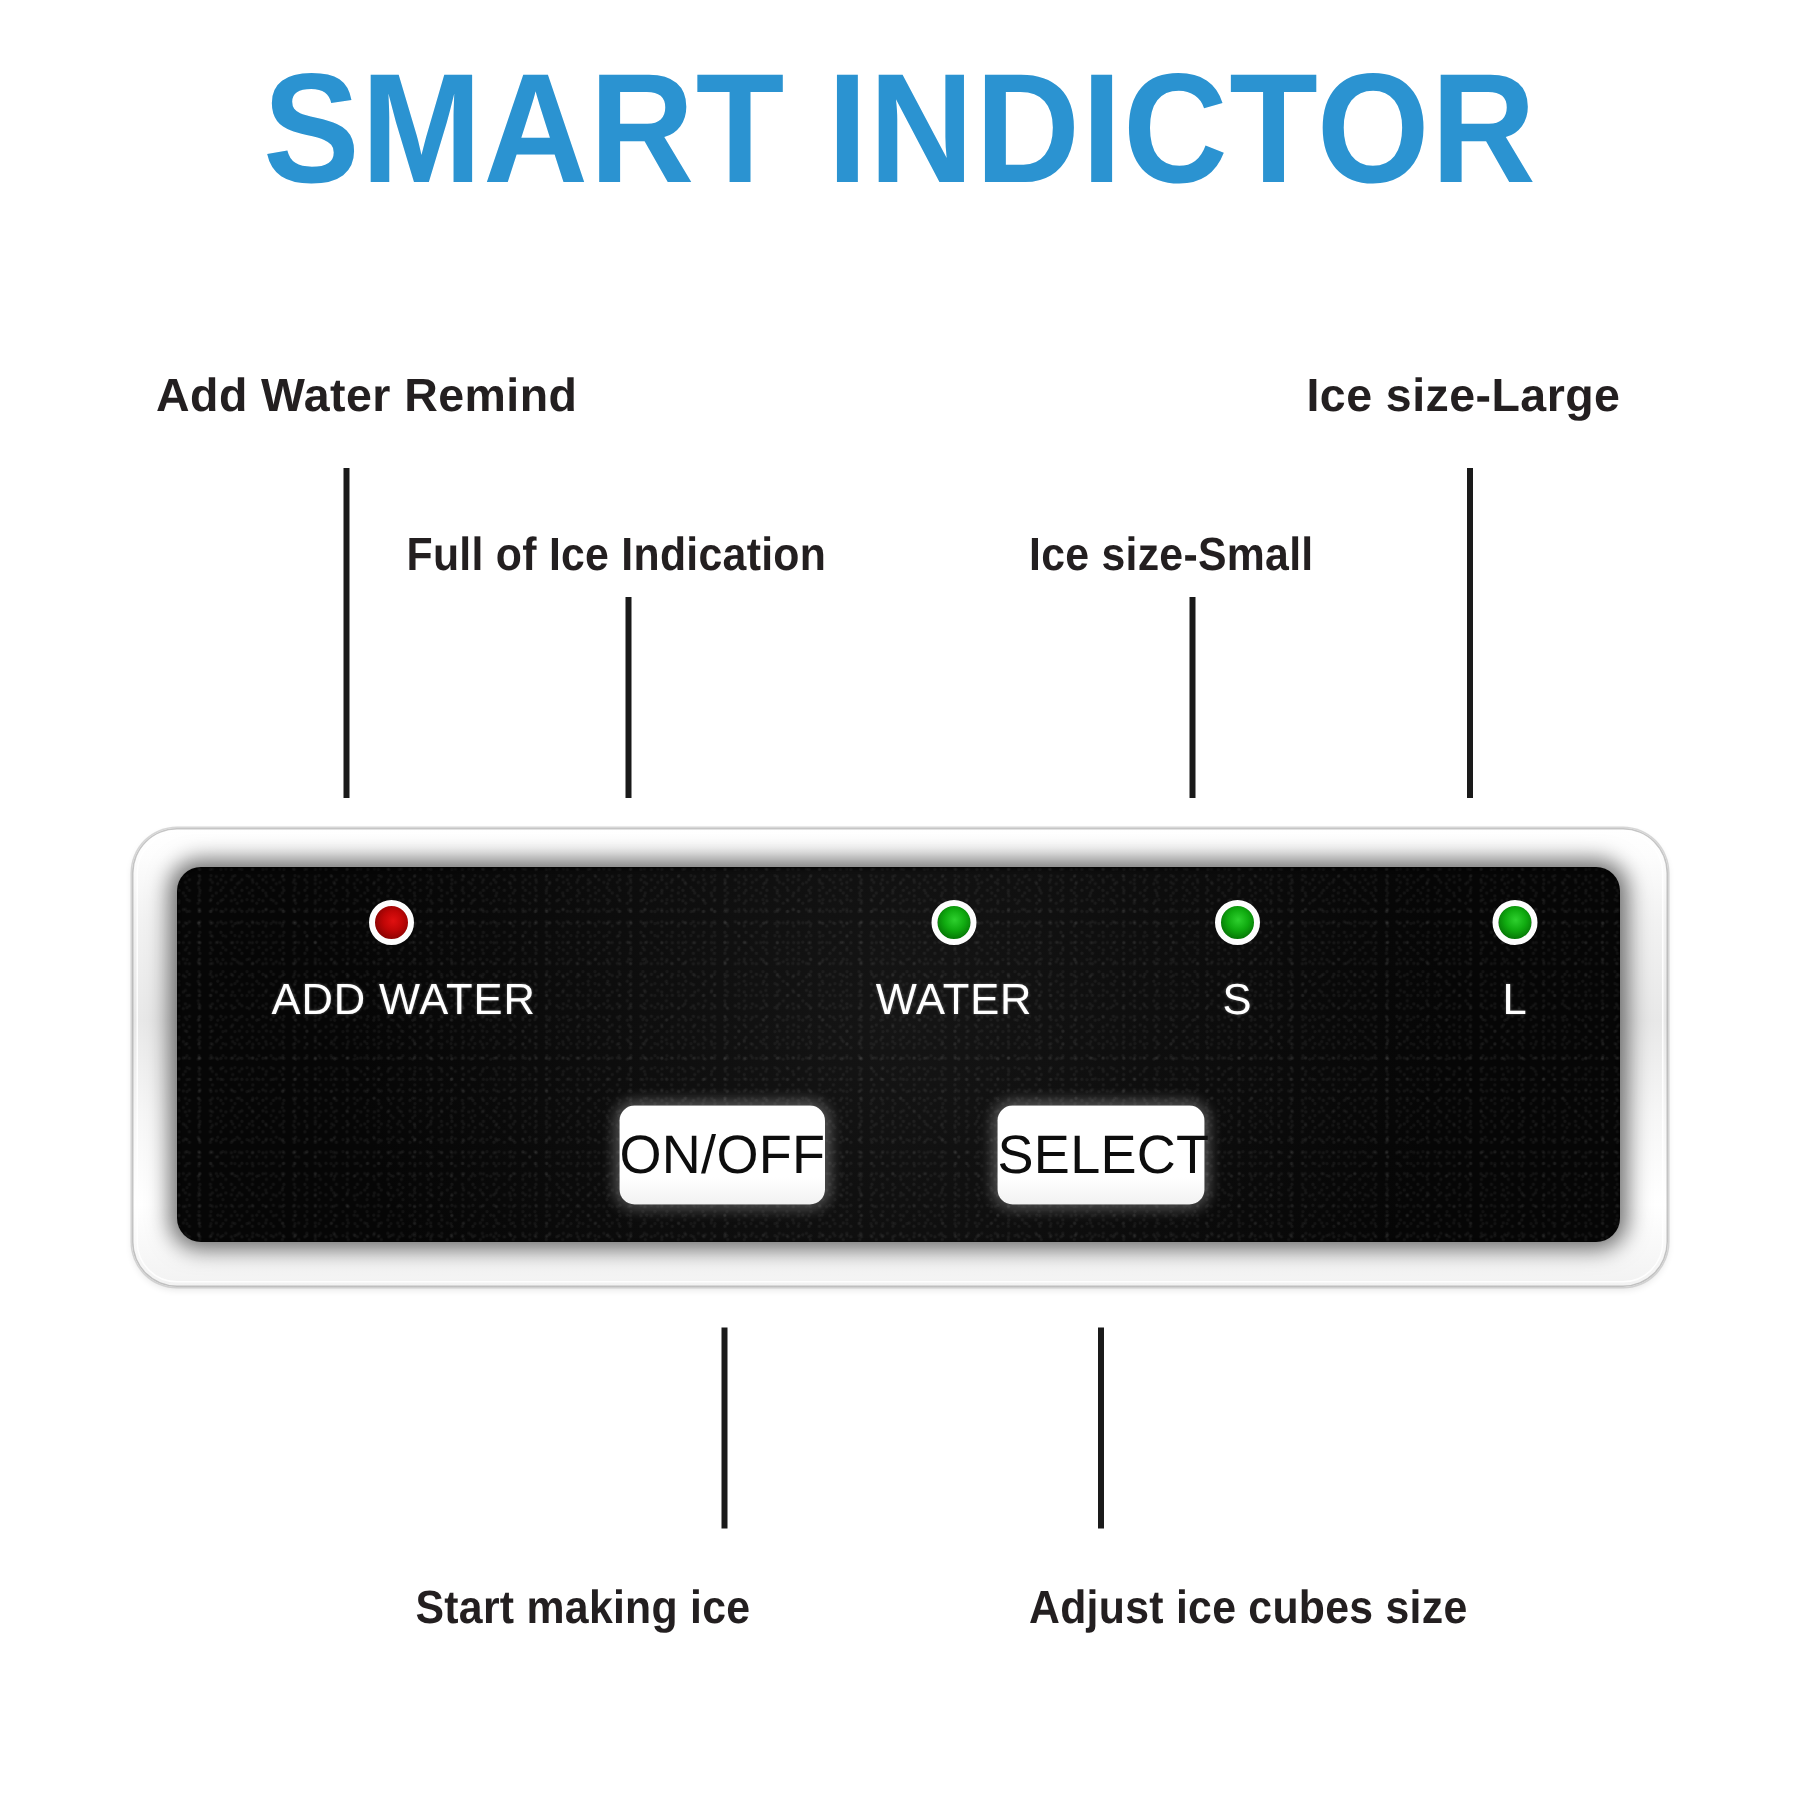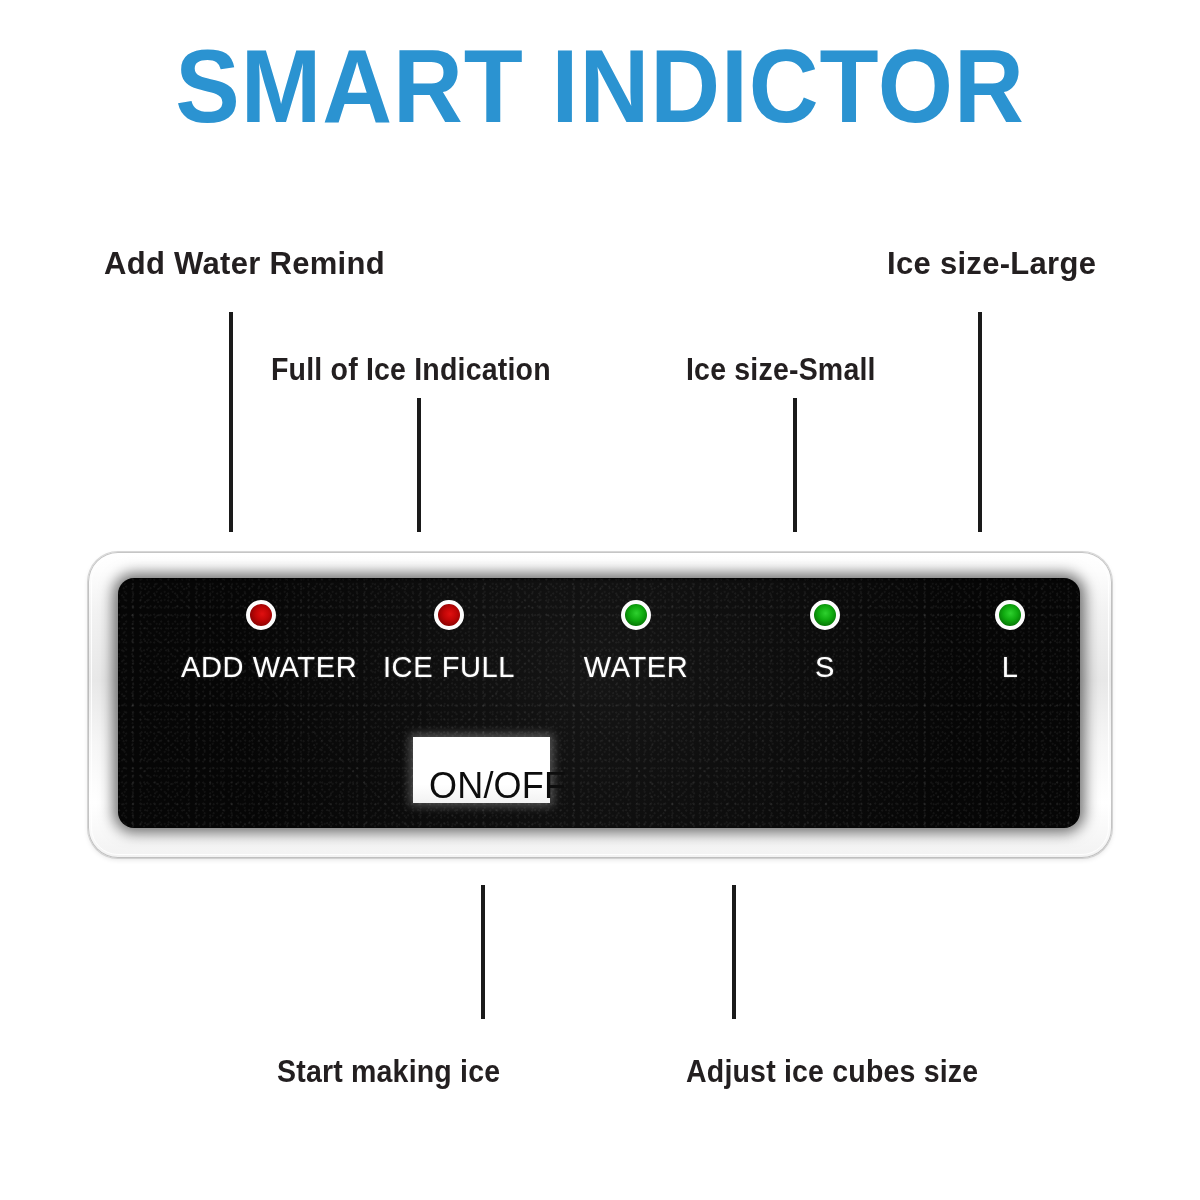--- a/index.html
+++ b/index.html
@@ -50,21 +50,21 @@
     letter-spacing: 0.3px;
   }
   .callout.narrow {
     font-family: "Liberation Sans Narrow", "Liberation Sans", sans-serif;
     font-size: 31px;
     transform: scaleX(0.92);
     letter-spacing: 0.2px;
   }
 
   #lbl-add-water   { left: 104px;  top: 246px; }
-  #lbl-ice-large   { left: 871px;  top: 246px; margin-left: 16px; }
+  #lbl-ice-large   { left: 871px;  top: 246px; }
   #lbl-full-ice    { left: 271px;  top: 352px; transform-origin: 0 50%; }
   #lbl-ice-small   { left: 686px;  top: 352px; transform-origin: 0 50%; }
   #lbl-start-ice   { left: 277px;  top: 1054px; transform-origin: 0 50%; }
   #lbl-adjust-size { left: 686px;  top: 1054px; transform-origin: 0 50%; }
 
   
   .leader {
     position: absolute;
     width: 4px;
     background: #1a1a1a;
@@ -169,32 +169,32 @@
   #led-group-2 { left: 518px; }
   #led-group-3 { left: 707px; }
   #led-group-4 { left: 892px; }
 
   
   .panel-button {
     position: absolute;
     top: 159px;
     height: 66px;
     border: none;
-    border-radius: 0;
+    border-radius: 10px;
     background: linear-gradient(180deg, #ffffff 0%, #ffffff 72%, #f2f2f2 100%);
     box-shadow:
       0 0 9px 3px rgba(255,255,255,0.30),
       0 2px 3px rgba(0,0,0,0.5);
     font-family: "Liberation Sans Narrow", "Liberation Sans", sans-serif;
     font-size: 36px;
     line-height: 66px;
     color: #0d0d0d;
     letter-spacing: 0.2px;
     text-align: center;
-    padding: 16px;
+    padding: 0;
     cursor: pointer;
     white-space: nowrap;
     user-select: none;
   }
   #btn-onoff  { left: 295px; width: 137px; }
   #btn-select { left: 547px; width: 138px; }
 </style>
 </head>
 <body>
 
@@ -214,42 +214,39 @@
 <div class="leader" id="leader-4"></div>
 
 <div id="panel-bezel">
   <div id="panel-face">
 
     <div class="led-group" id="led-group-0">
       <div class="led red"></div>
       <div class="led-label">ADD WATER</div>
     </div>
 
-    <div class="led-group" id="led-group-1">
-      <div class="led red"></div>
-      <div class="led-label">ICE FULL</div>
-    </div>
 
     <div class="led-group" id="led-group-2">
       <div class="led green"></div>
       <div class="led-label">WATER</div>
     </div>
 
     <div class="led-group" id="led-group-3">
       <div class="led green"></div>
       <div class="led-label">S</div>
     </div>
 
     <div class="led-group" id="led-group-4">
       <div class="led green"></div>
       <div class="led-label">L</div>
     </div>
 
     <button class="panel-button" id="btn-onoff">ON/OFF</button>
 
+    <button class="panel-button" id="btn-select">SELECT</button>
 
   </div>
 </div>
 
 <div class="leader" id="leader-5"></div>
 <div class="leader" id="leader-6"></div>
 
 <div class="callout narrow" id="lbl-start-ice">Start making ice</div>
 
 <div class="callout narrow" id="lbl-adjust-size">Adjust  ice cubes size</div>

